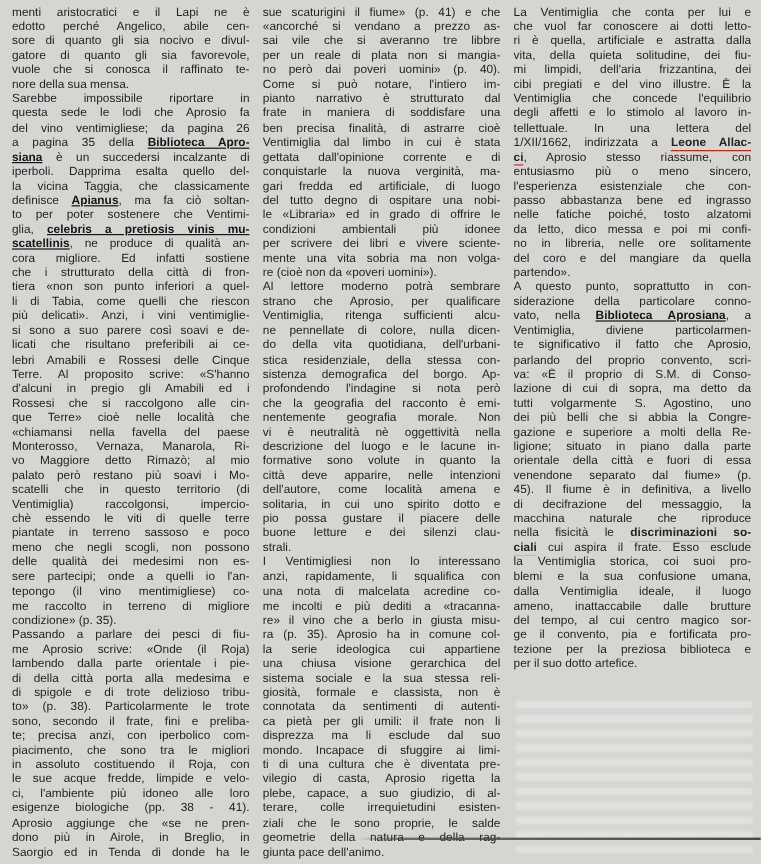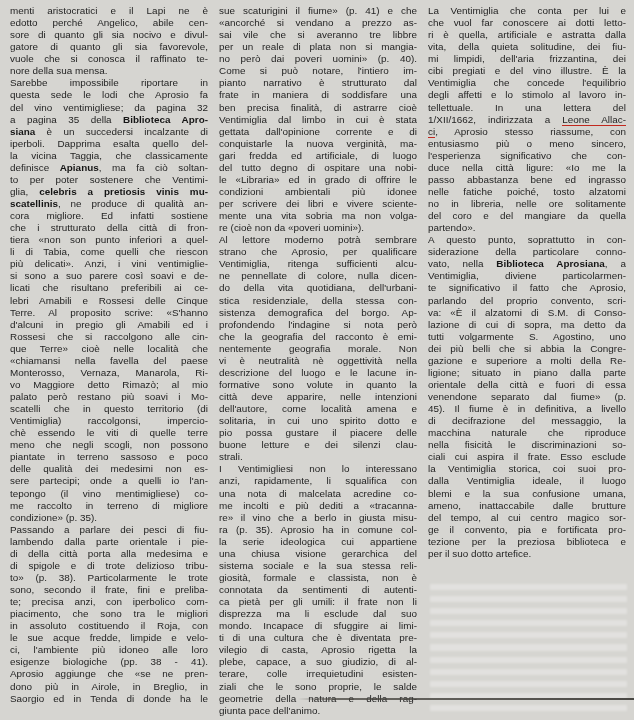--- a/index.html
+++ b/index.html
@@ -29,24 +29,25 @@
     font-size: 9.9px;
     line-height: 12.07px;
     height: 12.07px;
     overflow: hidden;
     color: var(--ink, #242424);
     text-align: justify;
     text-align-last: justify;
     letter-spacing: 0.02px;
   }
   .ln.end { text-align-last: left; }
-  .b { font-weight: bold; color: #151515; }
+  .b { font-weight: bold; color: #151515; text-decoration: underline; }
   .u {
     border-bottom: 2px solid var(--ann, #c1281e);
     padding-bottom: 0.5px;
+    font-weight: bold;
   }
   
   .bleed {
     position: absolute;
     left: 430px;
     top: 584px;
     width: 197px;
     height: 128px;
     background: repeating-linear-gradient(
       to bottom,
@@ -77,21 +78,21 @@
   <div class="cols">
     <div class="col">
         <div class="ln"><span>menti aristocratici e il Lapi ne è</span></div>
         <div class="ln"><span>edotto perché Angelico, abile cen-</span></div>
         <div class="ln"><span>sore di quanto gli sia nocivo e divul-</span></div>
         <div class="ln"><span>gatore di quanto gli sia favorevole,</span></div>
         <div class="ln"><span>vuole che si conosca il raffinato te-</span></div>
         <div class="ln end"><span>nore della sua mensa.</span></div>
         <div class="ln"><span>Sarebbe impossibile riportare in</span></div>
         <div class="ln"><span>questa sede le lodi che Aprosio fa</span></div>
-        <div class="ln"><span>del vino ventimigliese; da pagina 32</span></div>
+        <div class="ln"><span>del vino ventimigliese; da pagina 26</span></div>
         <div class="ln"><span>a pagina 35 della </span><span class="b">Biblioteca Apro-</span></div>
         <div class="ln"><span class="b">siana</span><span> è un succedersi incalzante di</span></div>
         <div class="ln"><span>iperboli. Dapprima esalta quello del-</span></div>
         <div class="ln"><span>la vicina Taggia, che classicamente</span></div>
         <div class="ln"><span>definisce </span><span class="b">Apianus</span><span>, ma fa ciò soltan-</span></div>
         <div class="ln"><span>to per poter sostenere che Ventimi-</span></div>
         <div class="ln"><span>glia, </span><span class="b">celebris a pretiosis vinis mu-</span></div>
         <div class="ln"><span class="b">scatellinis</span><span>, ne produce di qualità an-</span></div>
         <div class="ln"><span>cora migliore. Ed infatti sostiene</span></div>
         <div class="ln"><span>che i strutturato della città di fron-</span></div>
@@ -105,28 +106,29 @@
         <div class="ln"><span>d'alcuni in pregio gli Amabili ed i</span></div>
         <div class="ln"><span>Rossesi che si raccolgono alle cin-</span></div>
         <div class="ln"><span>que Terre» cioè nelle località che</span></div>
         <div class="ln"><span>«chiamansi nella favella del paese</span></div>
         <div class="ln"><span>Monterosso, Vernaza, Manarola, Ri-</span></div>
         <div class="ln"><span>vo Maggiore detto Rimazò; al mio</span></div>
         <div class="ln"><span>palato però restano più soavi i Mo-</span></div>
         <div class="ln"><span>scatelli che in questo territorio (di</span></div>
         <div class="ln"><span>Ventimiglia) raccolgonsi, impercio-</span></div>
         <div class="ln"><span>chè essendo le viti di quelle terre</span></div>
+        <div class="ln"><span>piantate in terreno sassoso e poco</span></div>
         <div class="ln"><span>meno che negli scogli, non possono</span></div>
-        <div class="ln"><span>piantate in terreno sassoso e poco</span></div>
         <div class="ln"><span>delle qualità dei medesimi non es-</span></div>
         <div class="ln"><span>sere partecipi; onde a quelli io l'an-</span></div>
         <div class="ln"><span>tepongo (il vino mentimigliese) co-</span></div>
         <div class="ln"><span>me raccolto in terreno di migliore</span></div>
         <div class="ln end"><span>condizione» (p. 35).</span></div>
         <div class="ln"><span>Passando a parlare dei pesci di fiu-</span></div>
+        <div class="ln"><span>me Aprosio scrive: «Onde (il Roja)</span></div>
         <div class="ln"><span>lambendo dalla parte orientale i pie-</span></div>
         <div class="ln"><span>di della città porta alla medesima e</span></div>
         <div class="ln"><span>di spigole e di trote delizioso tribu-</span></div>
         <div class="ln"><span>to» (p. 38). Particolarmente le trote</span></div>
         <div class="ln"><span>sono, secondo il frate, fini e preliba-</span></div>
         <div class="ln"><span>te; precisa anzi, con iperbolico com-</span></div>
         <div class="ln"><span>piacimento, che sono tra le migliori</span></div>
         <div class="ln"><span>in assoluto costituendo il Roja, con</span></div>
         <div class="ln"><span>le sue acque fredde, limpide e velo-</span></div>
         <div class="ln"><span>ci, l'ambiente più idoneo alle loro</span></div>
@@ -202,49 +204,49 @@
         <div class="ln"><span>ri è quella, artificiale e astratta dalla</span></div>
         <div class="ln"><span>vita, della quieta solitudine, dei fiu-</span></div>
         <div class="ln"><span>mi limpidi, dell'aria frizzantina, dei</span></div>
         <div class="ln"><span>cibi pregiati e del vino illustre. È la</span></div>
         <div class="ln"><span>Ventimiglia che concede l'equilibrio</span></div>
         <div class="ln"><span>degli affetti e lo stimolo al lavoro in-</span></div>
         <div class="ln"><span>tellettuale. In una lettera del</span></div>
         <div class="ln"><span>1/XII/1662, indirizzata a </span><span class="u">Leone Allac-</span></div>
         <div class="ln"><span class="u">ci</span><span>, Aprosio stesso riassume, con</span></div>
         <div class="ln"><span>entusiasmo più o meno sincero,</span></div>
-        <div class="ln"><span>l'esperienza significativo che con-</span></div>
-        <div class="ln"><span>duce nella città ligure: «Io me la</span></div>
+        <div class="ln"><span>l'esperienza esistenziale che con-</span></div>
         <div class="ln"><span>passo abbastanza bene ed ingrasso</span></div>
         <div class="ln"><span>nelle fatiche poiché, tosto alzatomi</span></div>
+        <div class="ln"><span>da letto, dico messa e poi mi confi-</span></div>
         <div class="ln"><span>no in libreria, nelle ore solitamente</span></div>
         <div class="ln"><span>del coro e del mangiare da quella</span></div>
         <div class="ln end"><span>partendo».</span></div>
         <div class="ln"><span>A questo punto, soprattutto in con-</span></div>
         <div class="ln"><span>siderazione della particolare conno-</span></div>
         <div class="ln"><span>vato, nella </span><span class="b">Biblioteca Aprosiana</span><span>, a</span></div>
         <div class="ln"><span>Ventimiglia, diviene particolarmen-</span></div>
         <div class="ln"><span>te significativo il fatto che Aprosio,</span></div>
         <div class="ln"><span>parlando del proprio convento, scri-</span></div>
-        <div class="ln"><span>va: «È il alzatomi di S.M. di Conso-</span></div>
+        <div class="ln"><span>va: «È il proprio di S.M. di Conso-</span></div>
         <div class="ln"><span>lazione di cui di sopra, ma detto da</span></div>
         <div class="ln"><span>tutti volgarmente S. Agostino, uno</span></div>
         <div class="ln"><span>dei più belli che si abbia la Congre-</span></div>
         <div class="ln"><span>gazione e superiore a molti della Re-</span></div>
         <div class="ln"><span>ligione; situato in piano dalla parte</span></div>
         <div class="ln"><span>orientale della città e fuori di essa</span></div>
         <div class="ln"><span>venendone separato dal fiume» (p.</span></div>
         <div class="ln"><span>45). Il fiume è in definitiva, a livello</span></div>
         <div class="ln"><span>di decifrazione del messaggio, la</span></div>
         <div class="ln"><span>macchina naturale che riproduce</span></div>
         <div class="ln"><span>nella fisicità le </span><span class="u">discriminazioni so-</span></div>
         <div class="ln"><span class="u">ciali</span><span> cui aspira il frate. Esso esclude</span></div>
         <div class="ln"><span>la Ventimiglia storica, coi suoi pro-</span></div>
+        <div class="ln"><span>blemi e la sua confusione umana,</span></div>
         <div class="ln"><span>dalla Ventimiglia ideale, il luogo</span></div>
-        <div class="ln"><span>blemi e la sua confusione umana,</span></div>
         <div class="ln"><span>ameno, inattaccabile dalle brutture</span></div>
         <div class="ln"><span>del tempo, al cui centro magico sor-</span></div>
         <div class="ln"><span>ge il convento, pia e fortificata pro-</span></div>
         <div class="ln"><span>tezione per la preziosa biblioteca e</span></div>
         <div class="ln end"><span>per il suo dotto artefice.</span></div>
       </div>
   </div>
   <div class="bleed"></div>
   <div class="bottom-edge"></div>
 </div>

